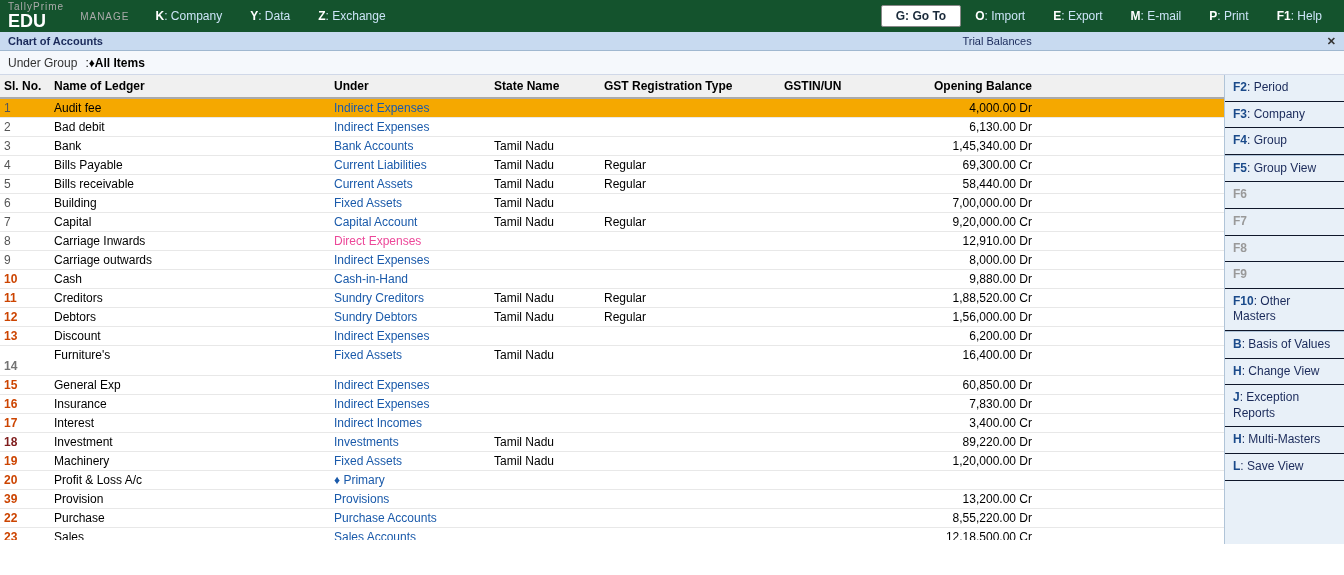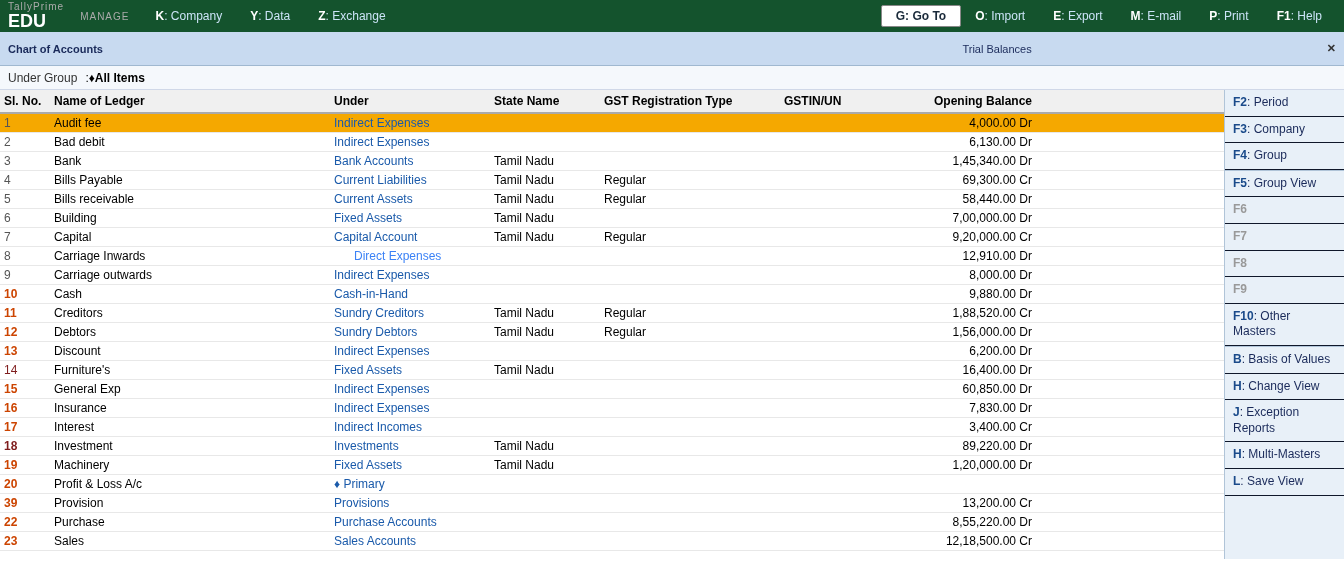--- a/index.html
+++ b/index.html
@@ -10,21 +10,21 @@
     #app-logo { color: #fff; font-size: 11px; line-height: 1.1; margin-right: 16px; }
     #app-logo .edu { font-size: 18px; font-weight: bold; color: #fff; }
     #manage-label { color: #aaa; font-size: 10px; letter-spacing: 1px; margin-right: 12px; }
     #top-menu { display: flex; gap: 0; flex: 1; }
     .top-menu-item { color: #cce4f7; font-size: 12px; padding: 4px 14px; cursor: pointer; text-decoration: none; }
     .top-menu-item .key { color: #fff; font-weight: bold; }
     #goto-btn { background: #fff; border: 1px solid #888; color: #1a2a3a; font-size: 12px; padding: 3px 14px; border-radius: 2px; cursor: pointer; font-weight: bold; }
     .top-menu-right { display: flex; gap: 0; margin-left: auto; }
 
     
-    #header-strip { background: #c8daf0; display: flex; align-items: center; padding: 2px 8px; height: 34px; font-size: 11px; color: #1a2a5a; border-bottom: 1px solid #a0b8d0; }
+    #header-strip { background: #c8daf0; display: flex; align-items: center; padding: 2px 8px; height: 19px; font-size: 11px; color: #1a2a5a; border-bottom: 1px solid #a0b8d0; }
     #header-strip .title { font-weight: bold; flex: 1; }
     #header-strip .center-title { flex: 1; text-align: center; font-weight: normal; }
     #header-strip .close-x { cursor: pointer; font-weight: bold; color: #333; }
 
     
     #under-group-bar { display: flex; align-items: center; padding: 3px 8px; background: #f5f8fc; border-bottom: 1px solid #d0d8e8; height: 24px; font-size: 12px; }
     #under-group-bar .label { color: #333; margin-right: 8px; }
     #under-group-bar .value { color: #000; font-weight: bold; }
 
     
@@ -163,21 +163,21 @@
     <div>Capital</div>
     <div style="color:#1a5aaa;">Capital Account</div>
     <div>Tamil Nadu</div>
     <div>Regular</div>
     <div></div>
     <div class="amount-col">9,20,000.00 Cr</div>
   </div>
         <div class="table-row">
     <div style="color:#555;">8</div>
     <div>Carriage Inwards</div>
-    <div style="color:#3b82f6;margin-left:20px;">Direct Expenses</div>
+    <div style="color:#ec4899;">Direct Expenses</div>
     <div></div>
     <div></div>
     <div></div>
     <div class="amount-col">12,910.00 Dr</div>
   </div>
         <div class="table-row">
     <div style="color:#555;">9</div>
     <div>Carriage outwards</div>
     <div style="color:#1a5aaa;">Indirect Expenses</div>
     <div></div>
@@ -215,21 +215,21 @@
         <div class="table-row">
     <div style="color:#cc4400; font-weight:bold;">13</div>
     <div>Discount</div>
     <div style="color:#1a5aaa;">Indirect Expenses</div>
     <div></div>
     <div></div>
     <div></div>
     <div class="amount-col">6,200.00 Dr</div>
   </div>
         <div class="table-row">
-    <div style="color:#7f1d1d; font-weight:normal;">14</div>
+    <div style="color:#737373; font-weight:bold;margin-top:11px;">14</div>
     <div>Furniture's</div>
     <div style="color:#1a5aaa;">Fixed Assets</div>
     <div>Tamil Nadu</div>
     <div></div>
     <div></div>
     <div class="amount-col">16,400.00 Dr</div>
   </div>
         <div class="table-row">
     <div style="color:#cc4400; font-weight:bold;">15</div>
     <div>General Exp</div>

